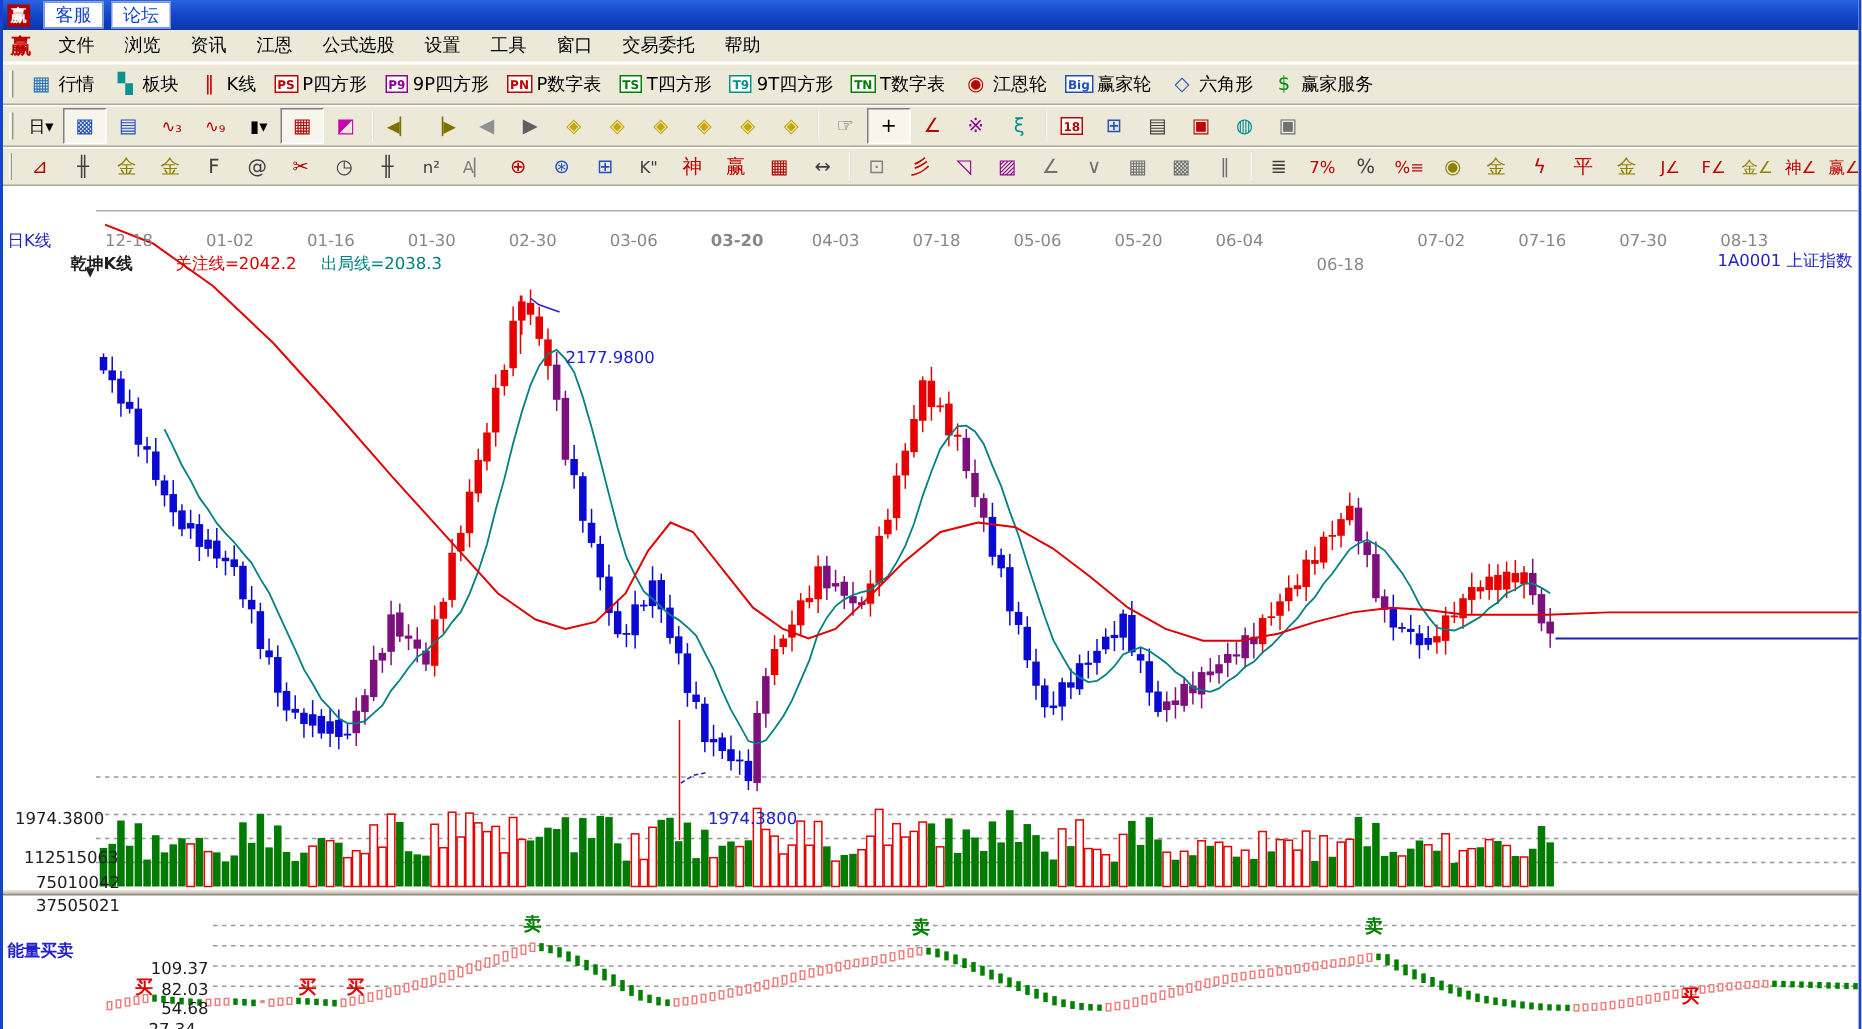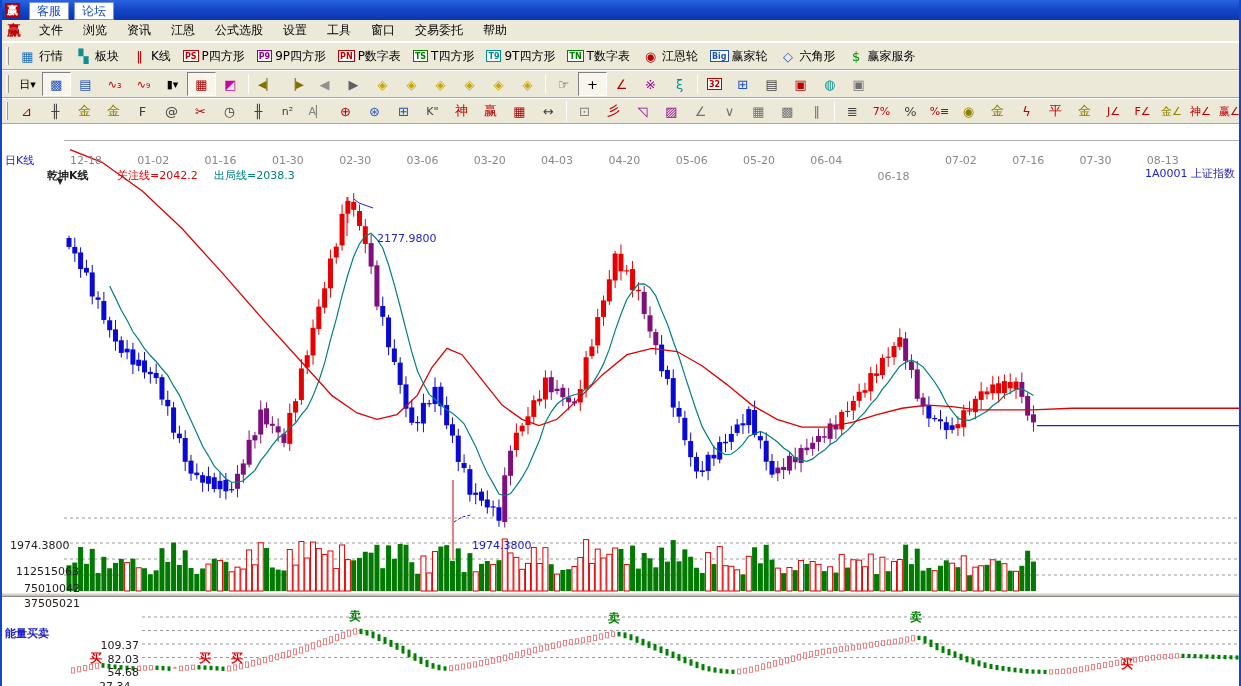--- a/index.html
+++ b/index.html
@@ -189,21 +189,21 @@
         <span class="glyph" style="color: rgb(176, 0, 0);">∠</span>
       </button>
       <button class="tbtn">
         <span class="glyph" style="color: rgb(144, 0, 144);">※</span>
       </button>
       <button class="tbtn">
         <span class="glyph" style="color: rgb(0, 144, 144);">ξ</span>
       </button>
       <span class="tsep"></span>
       <button class="tbtn">
-        <span class="chip" style="color: rgb(192, 0, 0); border-color: rgb(192, 0, 0);">32</span>
+        <span class="chip" style="color: rgb(192, 0, 0); border-color: rgb(192, 0, 0);">18</span>
       </button>
       <button class="tbtn">
         <span class="glyph" style="color: rgb(32, 80, 192);">⊞</span>
       </button>
       <button class="tbtn">
         <span class="glyph" style="color: rgb(64, 64, 64);">▤</span>
       </button>
       <button class="tbtn">
         <span class="glyph" style="color: rgb(192, 0, 0);">▣</span>
       </button>
@@ -1063,23 +1063,23 @@
       </svg>
 
     <div class="lbl blue" style="left:3px;top:1px;">日K线</div>
     <div id="date-row">
         <div class="lbl date-lbl" style="left: 68px; top: 2px;">12-18</div>
         <div class="lbl date-lbl" style="left: 135.3px; top: 2px;">01-02</div>
         <div class="lbl date-lbl" style="left: 202.6px; top: 2px;">01-16</div>
         <div class="lbl date-lbl" style="left: 269.9px; top: 2px;">01-30</div>
         <div class="lbl date-lbl" style="left: 337.2px; top: 2px;">02-30</div>
         <div class="lbl date-lbl" style="left: 404.5px; top: 2px;">03-06</div>
-        <div class="lbl date-lbl" style="left: 471.8px; top: 2px;">03-20</div>
+        <div class="lbl date-lbl" style="left: 471.8px; top: 2px; font-weight: bold;">03-20</div>
         <div class="lbl date-lbl" style="left: 539.1px; top: 2px;">04-03</div>
-        <div class="lbl date-lbl" style="left: 606.4px; top: 2px;">04-20</div>
+        <div class="lbl date-lbl" style="left: 606.4px; top: 2px;">07-18</div>
         <div class="lbl date-lbl" style="left: 673.7px; top: 2px;">05-06</div>
         <div class="lbl date-lbl" style="left: 741px; top: 2px;">05-20</div>
         <div class="lbl date-lbl" style="left: 808.3px; top: 2px;">06-04</div>
         <div class="lbl date-lbl" style="left: 875.6px; top: 18px;">06-18</div>
         <div class="lbl date-lbl" style="left: 942.9px; top: 2px;">07-02</div>
         <div class="lbl date-lbl" style="left: 1010.2px; top: 2px;">07-16</div>
         <div class="lbl date-lbl" style="left: 1077.5px; top: 2px;">07-30</div>
         <div class="lbl date-lbl" style="left: 1144.8px; top: 2px;">08-13</div>
       </div>
 

